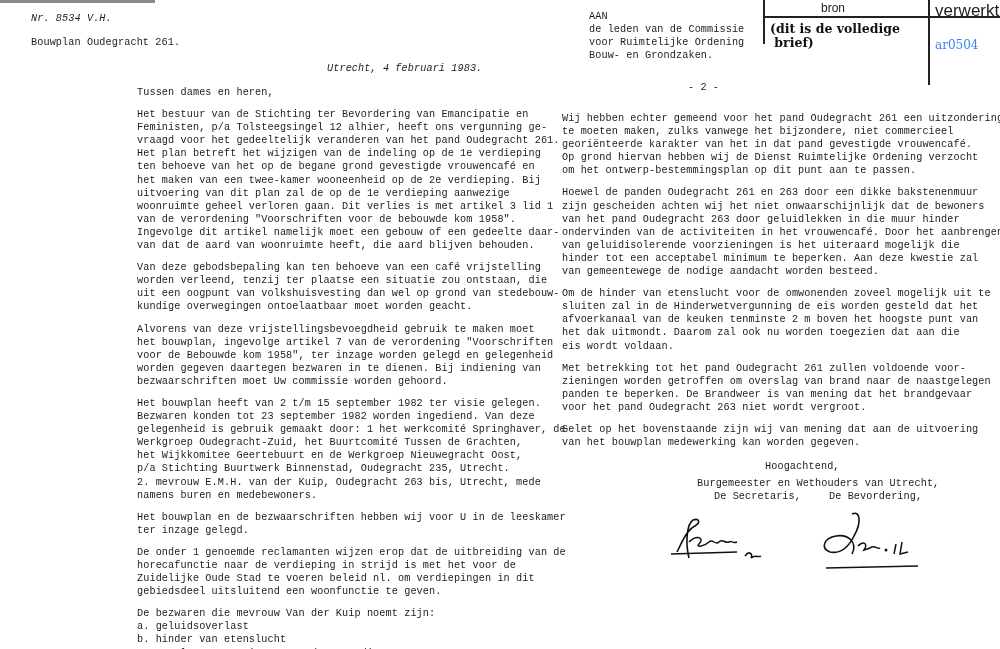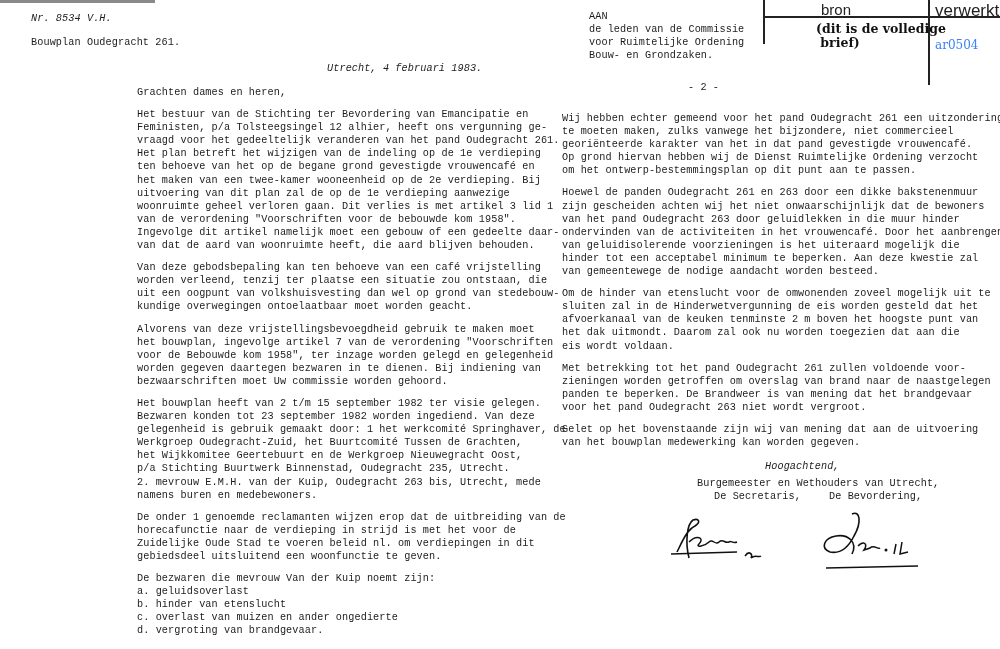--- a/index.html
+++ b/index.html
@@ -9,46 +9,46 @@
   .mono { font-family: "Liberation Mono", "DejaVu Sans Mono", monospace; font-size: 10.2px; line-height: 13.1px; white-space: pre; letter-spacing: 0.1px; }
   .abs { position: absolute; }
   .para { margin: 0 0 9px 0; }
   .ref { left: 31px; top: 12px; font-style: italic; }
   .subject { left: 31px; top: 36px; }
   .date { left: 327px; top: 62px; font-style: italic; }
   .left-body { left: 137px; top: 86px; width: 380px; }
   .aan { left: 589px; top: 10px; }
   .pagenum { left: 688px; top: 81px; }
   .right-body { left: 562px; top: 112px; width: 420px; }
-  .closing { left: 765px; top: 460px; font-style: italic; }
+  .closing { left: 765px; top: 460px; }
   .signer { left: 697px; top: 477px; }
   .sec { left: 714px; top: 490px; text-align: right; }
   .burg { left: 829px; top: 490px; }
   
   .stamp { position: absolute; left: 763px; top: 0; width: 237px; height: 87px; }
   .stamp .vline1 { position: absolute; left: 0; top: 0; width: 2px; height: 44px; background: #222; }
   .stamp .vline2 { position: absolute; left: 165px; top: 0; width: 2px; height: 85px; background: #222; }
   .stamp .hline { position: absolute; left: 0; top: 16px; width: 237px; height: 2px; background: #222; }
-  .stamp .h-bron { position: absolute; left: 58px; top: 1px; font-family: "Liberation Sans", sans-serif; font-size: 15px; color: #222; }
+  .stamp .h-bron { position: absolute; left: 58px; top: 1px; font-family: "Liberation Sans", sans-serif; font-size: 12px; color: #222; }
   .stamp .h-verw { position: absolute; left: 172px; top: 1px; font-family: "Liberation Sans", sans-serif; font-size: 17px; color: #222; }
-  .stamp .bron-val { position: absolute; left: 7px; top: 22px; font-family: "DejaVu Serif", "Liberation Serif", serif; font-weight: bold; font-size: 12.5px; line-height: 14px; color: #111; white-space: pre; margin-left: 46px; }
+  .stamp .bron-val { position: absolute; left: 7px; top: 22px; font-family: "DejaVu Serif", "Liberation Serif", serif; font-weight: bold; font-size: 12.5px; line-height: 14px; color: #111; white-space: pre; }
   .stamp .verw-val { position: absolute; left: 172px; top: 38px; font-family: "DejaVu Serif", "Liberation Serif", serif; font-size: 12px; color: #3b82f6; }
   .sig { position: absolute; }
 </style>
 </head>
 <body>
 
 <div class="topbar"></div>
 
 <div class="abs mono ref">Nr. 8534 V.H.</div>
 <div class="abs mono subject">Bouwplan Oudegracht 261.</div>
 <div class="abs mono date">Utrecht, 4 februari 1983.</div>
 
 <div class="abs left-body">
-  <p class="mono para">Grachten dames en heren,</p>
+  <p class="mono para">Tussen dames en heren,</p>
   <p class="mono para">Het bestuur van de Stichting ter Bevordering van Emancipatie en
 Feministen, p/a Tolsteegsingel 12 alhier, heeft ons vergunning ge-
 vraagd voor het gedeeltelijk veranderen van het pand Oudegracht 261.
 Het plan betreft het wijzigen van de indeling op de 1e verdieping
 ten behoeve van het op de begane grond gevestigde vrouwencafé en
 het maken van een twee-kamer wooneenheid op de 2e verdieping. Bij
 uitvoering van dit plan zal de op de 1e verdieping aanwezige
 woonruimte geheel verloren gaan. Dit verlies is met artikel 3 lid 1
 van de verordening "Voorschriften voor de bebouwde kom 1958".
 Ingevolge dit artikel namelijk moet een gebouw of een gedeelte daar-
@@ -63,20 +63,22 @@
 worden gegeven daartegen bezwaren in te dienen. Bij indiening van
 bezwaarschriften moet Uw commissie worden gehoord.</p>
   <p class="mono para">Het bouwplan heeft van 2 t/m 15 september 1982 ter visie gelegen.
 Bezwaren konden tot 23 september 1982 worden ingediend. Van deze
 gelegenheid is gebruik gemaakt door: 1 het werkcomité Springhaver, de
 Werkgroep Oudegracht-Zuid, het Buurtcomité Tussen de Grachten,
 het Wijkkomitee Geertebuurt en de Werkgroep Nieuwegracht Oost,
 p/a Stichting Buurtwerk Binnenstad, Oudegracht 235, Utrecht.
 2. mevrouw E.M.H. van der Kuip, Oudegracht 263 bis, Utrecht, mede
 namens buren en medebewoners.</p>
+  <p class="mono para">Het bouwplan en de bezwaarschriften hebben wij voor U in de leeskamer
+ter inzage gelegd.</p>
   <p class="mono para">De onder 1 genoemde reclamanten wijzen erop dat de uitbreiding van de
 horecafunctie naar de verdieping in strijd is met het voor de
 Zuidelijke Oude Stad te voeren beleid nl. om verdiepingen in dit
 gebiedsdeel uitsluitend een woonfunctie te geven.</p>
   <p class="mono para">De bezwaren die mevrouw Van der Kuip noemt zijn:
 a. geluidsoverlast
 b. hinder van etenslucht
 c. overlast van muizen en ander ongedierte
 d. vergroting van brandgevaar.</p>
 

